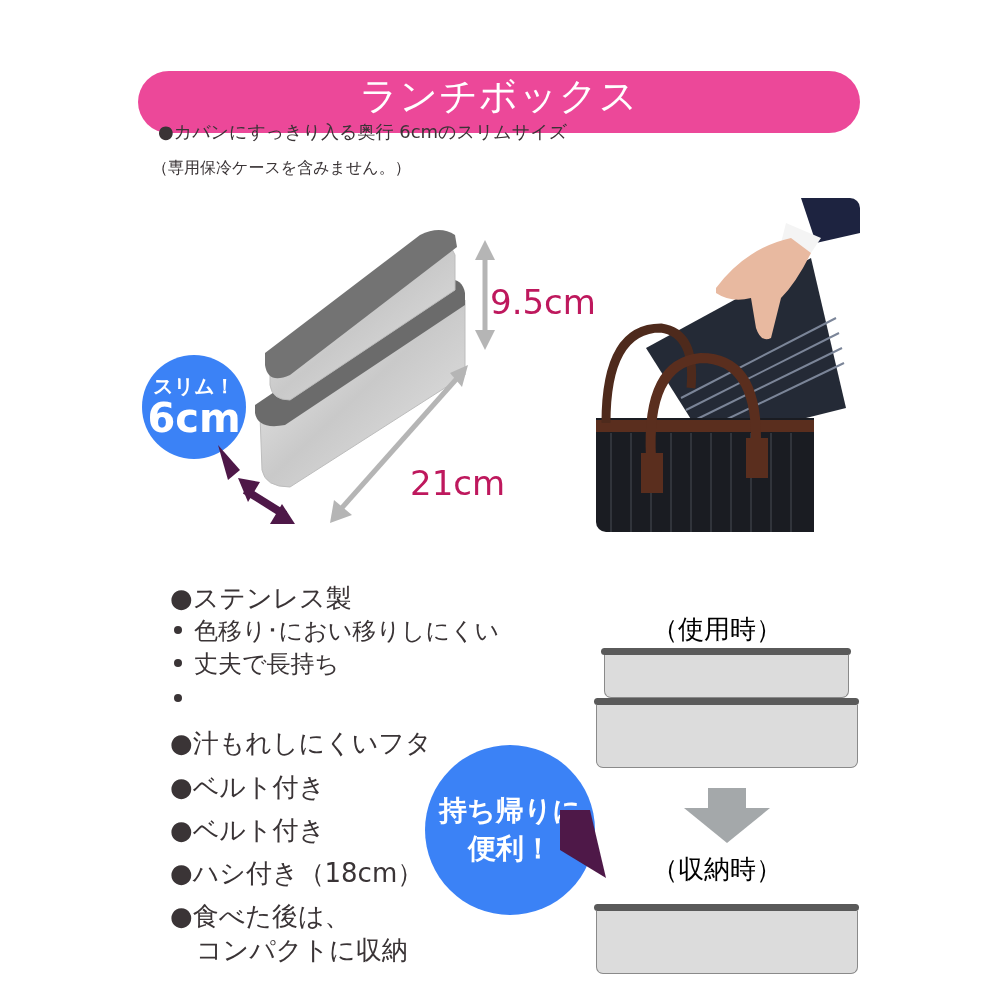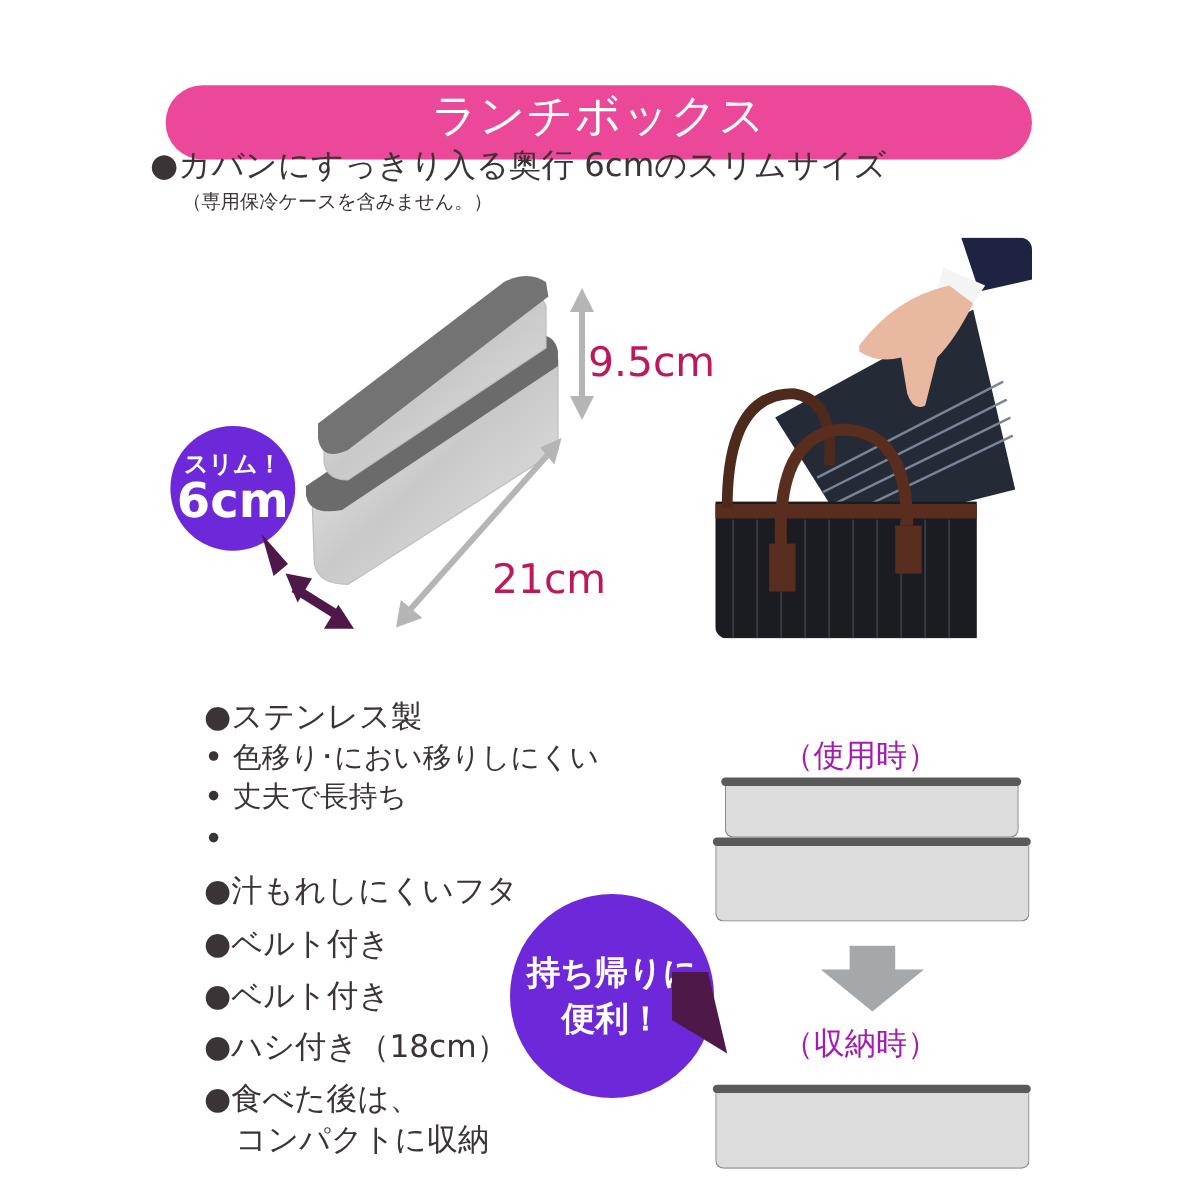--- a/index.html
+++ b/index.html
@@ -2,36 +2,36 @@
 <html><head>
 <meta charset="utf-8">
 <style>
   html, body { margin:0; padding:0; background:#ffffff; }
   body { width:1000px; height:1000px; position:relative; overflow:hidden;
          font-family:"DejaVu Sans", sans-serif; color:#3a3436; }
   .abs { position:absolute; }
   .title-bar { left:138px; top:30px; width:722px; height:62px; background:#ec4899;
                border-radius:31px; display:flex; align-items:flex-start; justify-content:center;margin-top:41px; }
   .title-bar span { color:#ffffff; font-size:38px; letter-spacing:1px; }
-  .lead { left:125px; top:120px; font-size:27px; white-space:nowrap; }
+  .lead { left:158px; top:120px; font-size:18px; white-space:nowrap; }
   .lead-sub { left:152px; top:158px; font-size:16px; white-space:nowrap; }
   .feat { left:140px; font-size:26px; white-space:nowrap; line-height:30px;margin-left:30px; }
   .subfeat { left:174px; font-size:24px; white-space:nowrap; line-height:30px; }
   .subfeat .dot { display:inline-block; width:8px; height:8px; border-radius:50%;
                   background:#3a3436; margin-right:12px; vertical-align:middle; position:relative; top:-2px; }
-  .purple { background:#6d28d9; color:#ffffff; }
+  .purple { background:#3b82f6; color:#ffffff; }
   .bubble-slim { left:142px; top:355px; width:104px; height:104px; border-radius:50%;
                  display:flex; flex-direction:column; align-items:center; justify-content:center; }
   .bubble-slim .s1 { font-size:20px; line-height:22px; font-weight:bold; }
   .bubble-slim .s2 { font-size:40px; line-height:42px; font-weight:bold; }
   .bubble-carry { left:425px; top:745px; width:170px; height:170px; border-radius:50%;
                   display:flex; flex-direction:column; align-items:center; justify-content:center; }
   .bubble-carry span { font-size:28px; line-height:38px; font-weight:bold; }
   .dim { font-size:34px; color:#be185d; white-space:nowrap; }
-  .cap { font-size:26px; color:#a21caf; white-space:nowrap; }
+  .cap { font-size:26px; color:#000000; white-space:nowrap; }
   .box { background:#dcdcdc; border:1.5px solid #8a8a8a; border-top:none; border-radius:0 0 7px 7px; }
   .lid { background:#5a5a5a; border-radius:4px; height:7px; }
   .photo { left:596px; top:198px; width:264px; height:334px; border-radius:10px; overflow:hidden; }
 </style>
 </head>
 <body>
 
 <div class="abs title-bar">
   <span>ランチボックス</span>
 </div>

